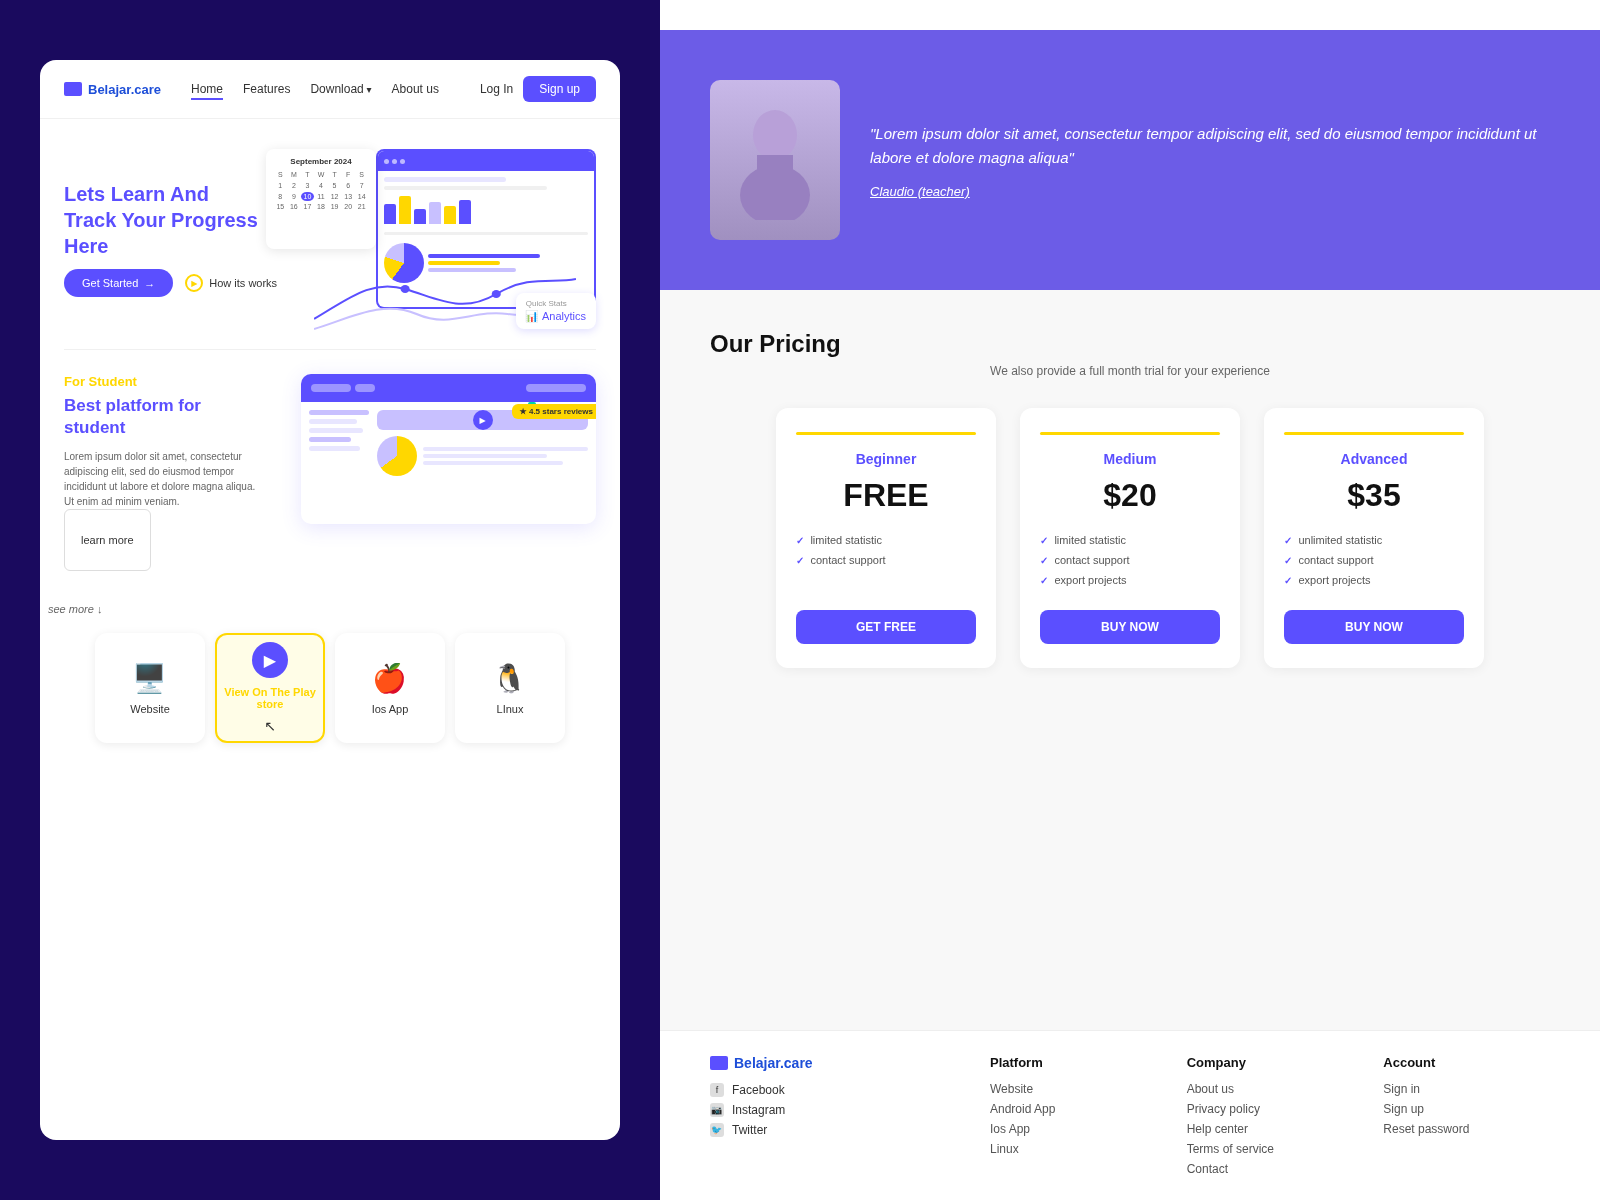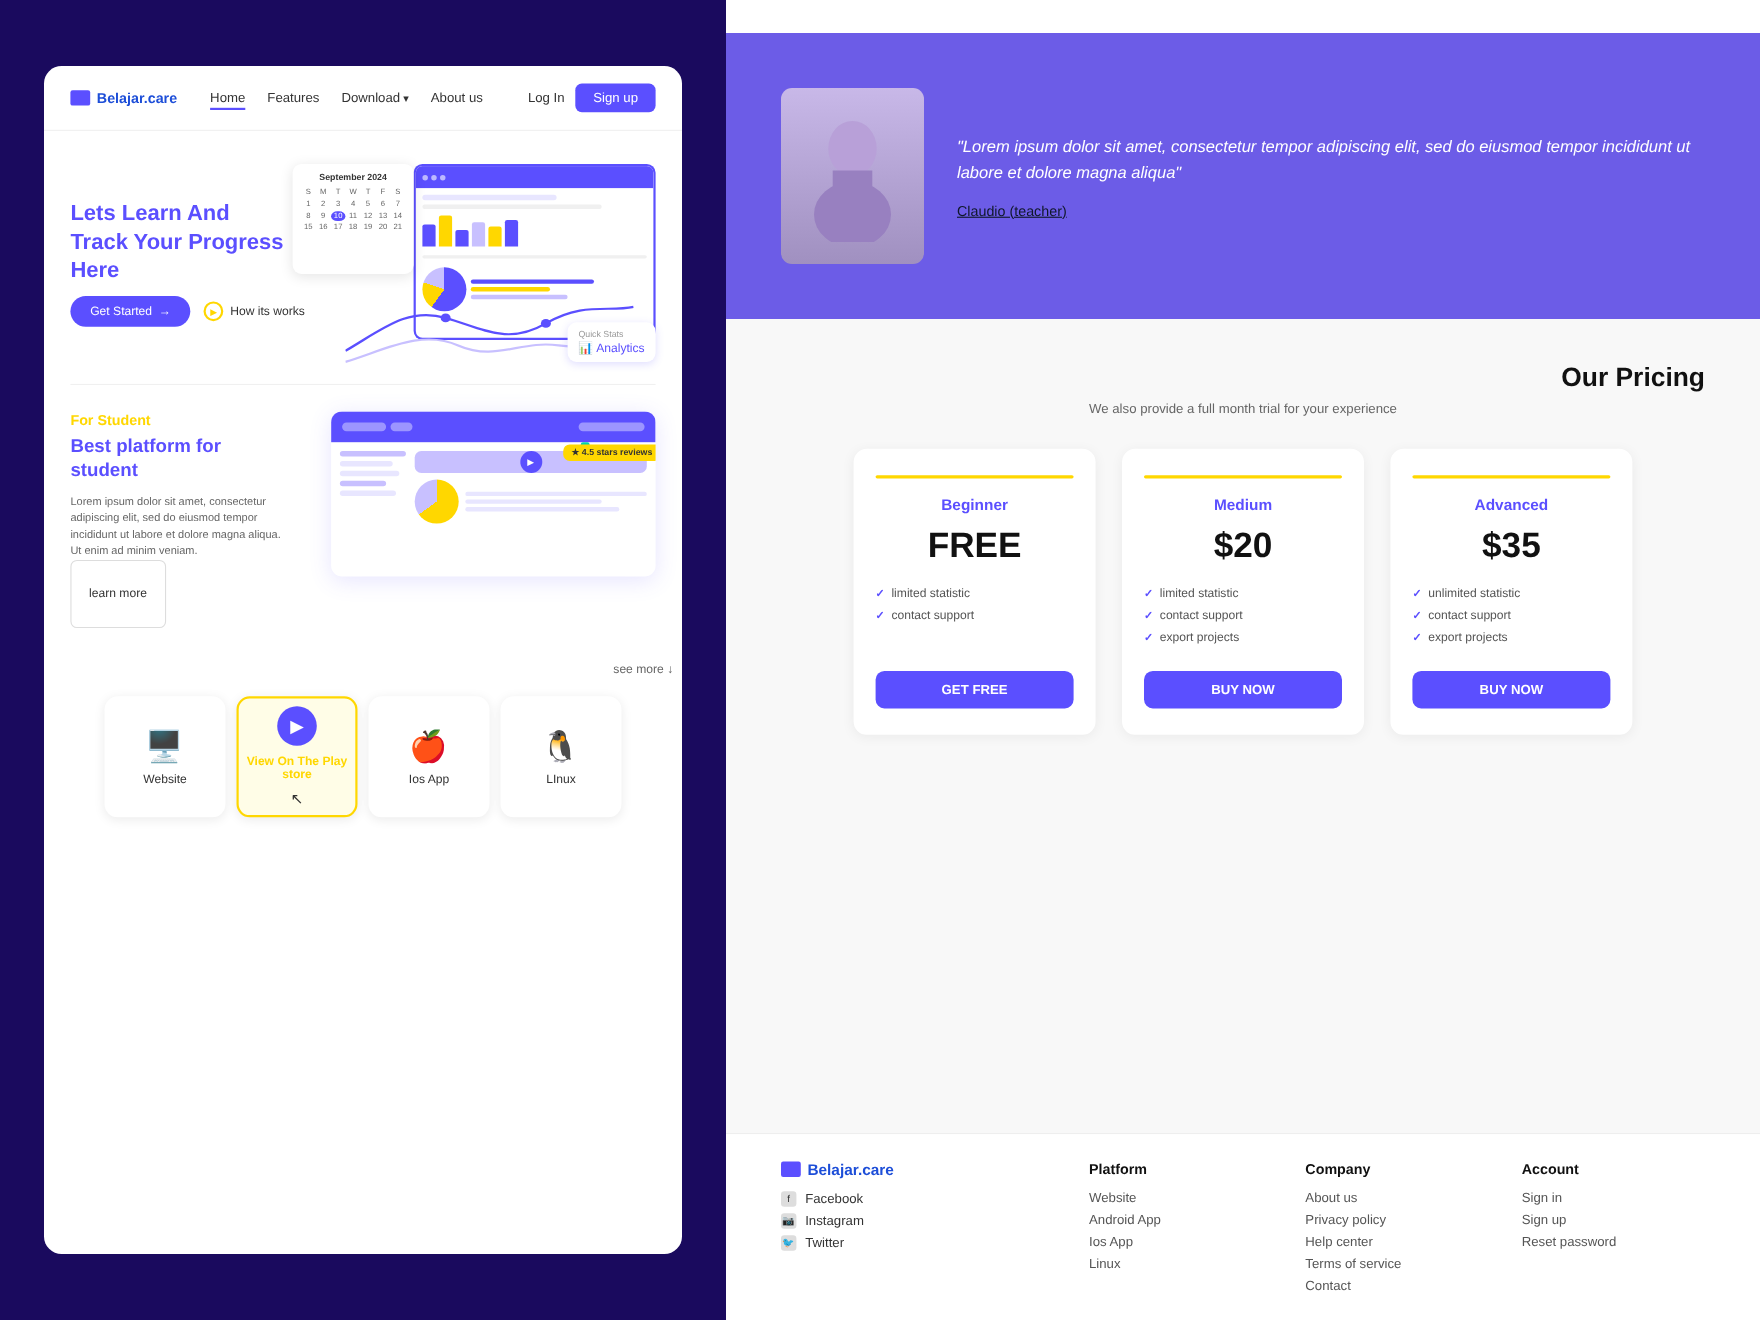--- a/index.html
+++ b/index.html
@@ -392,25 +392,26 @@
       top: 28px;
       right: 60px;
       width: 8px;
       height: 14px;
       background: #00d4aa;
       border-radius: 2px;
     }
 
     
     .see-more {
-      text-align: right;
+      text-align: left;
       padding: 8px;
       font-size: 11px;
       color: #666;
       cursor: pointer;
+      font-style: italic;
     }
 
     
     .app-icons-row {
       display: flex;
       justify-content: center;
       gap: 10px;
       padding: 10px 20px 20px;
     }
     .app-icon-card {
@@ -489,35 +490,36 @@
     }
     .testimonial-quote {
       font-size: 15px;
       color: #fff;
       line-height: 1.6;
       margin-bottom: 14px;
       font-style: italic;
     }
     .testimonial-author {
       font-size: 13px;
-      color: #0f172a;
+      color: #ffffff;
+      font-style: italic;
       text-decoration: underline;
     }
 
     
     .pricing-section {
       background: #f8f8f8;
       padding: 40px 50px;
       flex: 1;
     }
     .pricing-title {
       font-size: 24px;
       font-weight: 700;
       color: #111;
-      text-align: right;
+      text-align: left;
       margin-bottom: 6px;
     }
     .pricing-subtitle {
       font-size: 12px;
       color: #666;
       text-align: center;
       margin-bottom: 30px;
     }
     .pricing-cards {
       display: flex;

